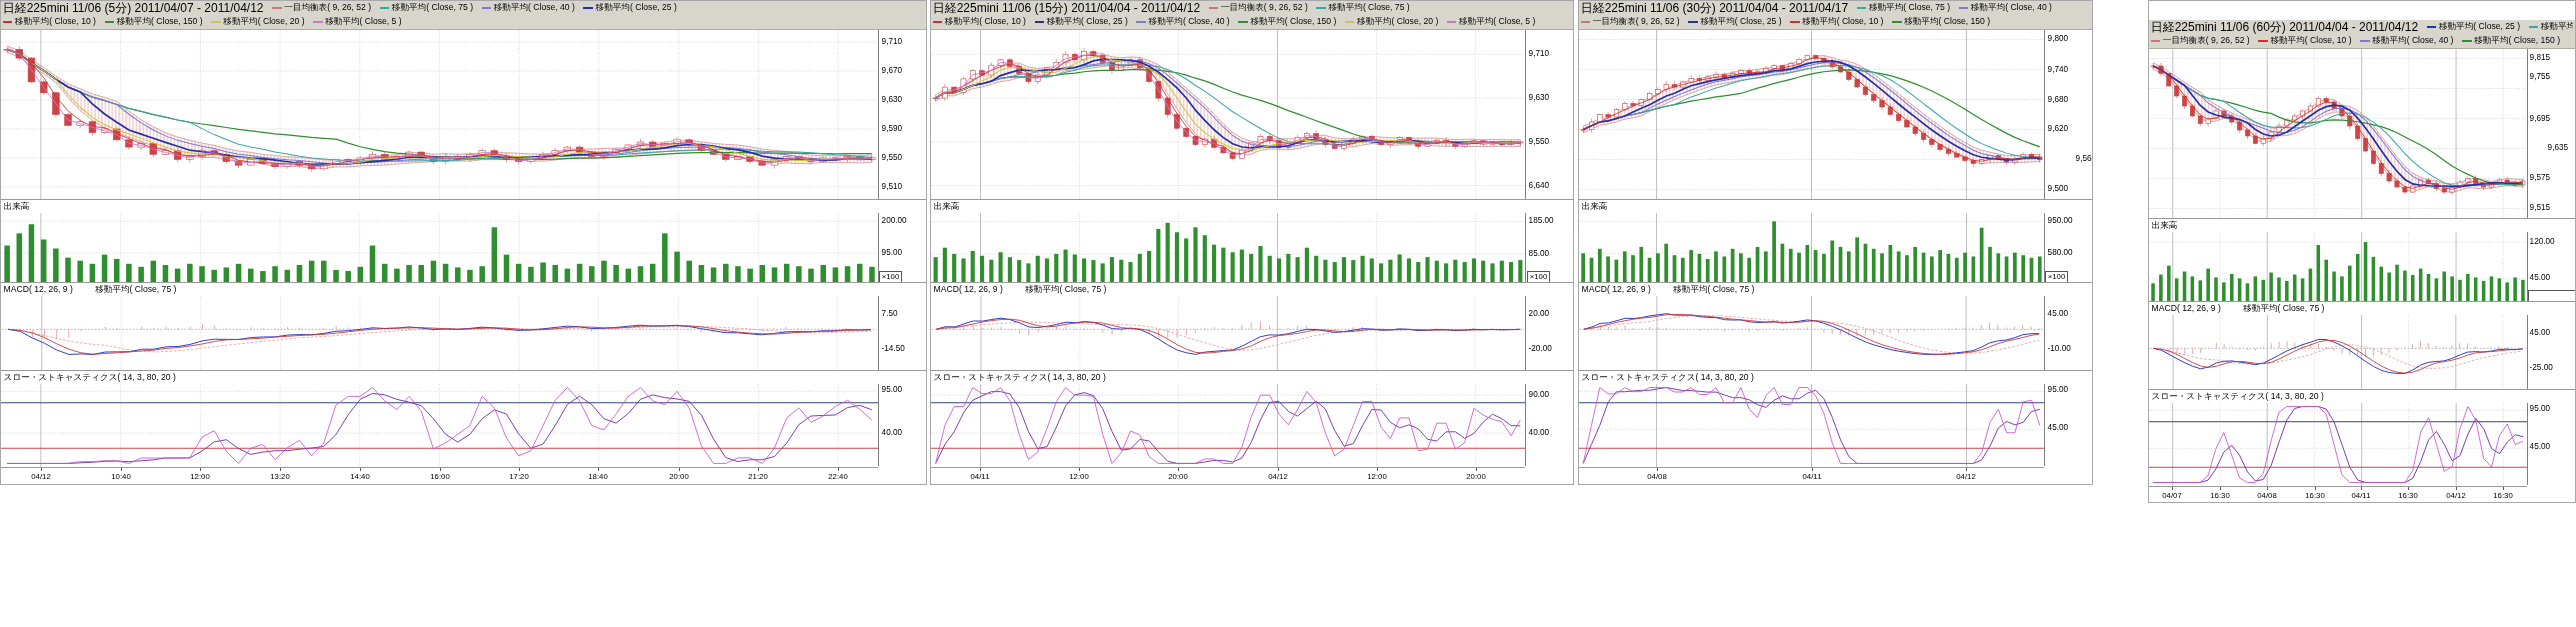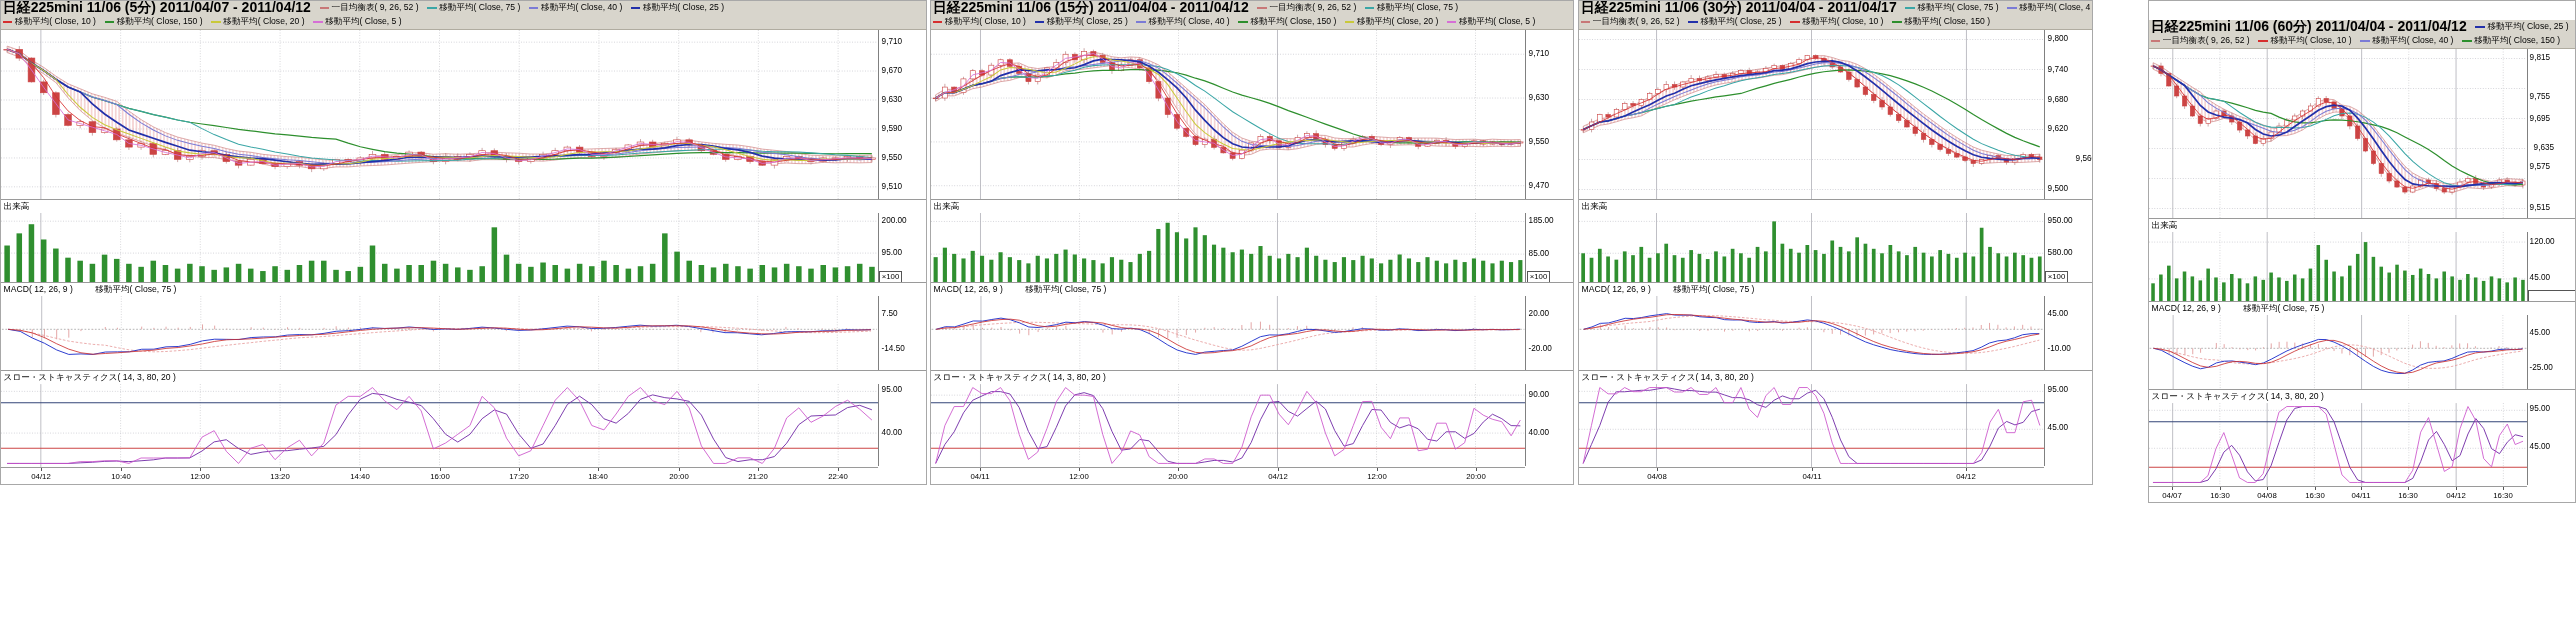--- a/index.html
+++ b/index.html
@@ -1,21 +1,21 @@
 <!DOCTYPE html>
 <html style="font-size:14px"><head>
 <meta charset="utf-8">
 <style>
   html,body{margin:0;padding:0;background:#ffffff;width:2576px;height:628px;position:relative;overflow:hidden;
     font-family:"Liberation Sans","DejaVu Sans",sans-serif;color:#000;}
   .panel{position:absolute;background:#fff;border:0.9px solid #a8a8a8;box-sizing:border-box;overflow:hidden;}
   .hdr{position:absolute;left:0;right:0;background:#d8d5cc;border-bottom:0.9px solid #b0aca0;
     font-size:8.6px;white-space:nowrap;overflow:hidden;padding:0 1.7px;}
   .hline{height:14px;display:flex;gap:8.6px;align-items:center;overflow:hidden;}
-  .ptitle{font-size:14px;font-weight:bold;}
+  .ptitle{font-size:12px;}
   .leg{display:inline-flex;align-items:center;gap:2.6px;flex:none;}
   .sw{display:inline-block;width:9.5px;height:1.7px;flex:none;}
   .seclbl{position:absolute;left:0;font-size:8.6px;line-height:13px;background:#fff;border-top:0.9px solid #9a9a9a;
     padding-left:2.6px;white-space:nowrap;overflow:hidden;box-sizing:border-box;}
   .seclbl span{margin-right:22.4px;}
   .axcol{position:absolute;border-left:0.9px solid #808080;box-sizing:border-box;}
   .axlbl{position:absolute;font-size:8.2px;line-height:8.6px;padding-left:2.6px;white-space:nowrap;}
   .unit{position:absolute;font-size:7.8px;line-height:9.5px;border:0.9px solid #555;background:#fff;padding:0 1.7px;}
   .trow{position:absolute;left:0;}
   .tlbl{position:absolute;transform:translateX(-50%);white-space:nowrap;top:4.3px;font-size:7.8px;}
@@ -679,21 +679,21 @@
         <path d="M5.4 78.9L16.1 72.6L26.9 72.6L37.7 68.6L48.4 64.3L59.2 62.3L70.0 59.3L80.7 56.2L91.5 54.6L102.3 54.2L113.0 54.7L123.8 54.5L134.6 53.7L145.3 52.5L156.1 48.9L166.9 46.6L177.6 43.2L188.4 41.3L199.2 40.6L209.9 40.2L220.7 40.2L231.5 40.2L242.2 40.4L253.0 41.1L263.8 42.4L274.5 45.7L285.3 50.7L296.1 56.8L306.8 64.3L317.6 70.9L328.4 78.8L339.1 86.9L349.9 94.8L360.6 101.4L371.4 107.8L382.2 114.2L392.9 120.2L403.7 125.7L414.5 129.4L425.2 131.3L436.0 131.8L446.8 132.0L457.5 132.0L468.3 132.8L479.1 132.4L489.8 131.3L500.6 129.4L511.4 128.7L522.1 128.8L532.9 129.3L543.7 129.0L554.4 128.5L565.2 128.8L576.0 129.3L586.7 129.8L597.5 130.1L608.3 130.3L619.0 129.8L629.8 129.6L640.6 130.0L651.3 130.5L662.1 130.8L672.9 130.7L683.6 130.7" fill="none" stroke="#3aa6a6" stroke-width="1.2"></path>
         <path d="M5.4 78.9L16.1 72.6L26.9 72.6L37.7 68.6L48.4 64.3L59.2 62.3L70.0 59.3L80.7 56.2L91.5 54.6L102.3 51.4L113.0 50.7L123.8 48.5L134.6 47.0L145.3 46.0L156.1 43.3L166.9 42.6L177.6 41.5L188.4 40.1L199.2 38.7L209.9 37.3L220.7 36.0L231.5 35.0L242.2 35.7L253.0 39.2L263.8 44.2L274.5 52.3L285.3 61.7L296.1 71.2L306.8 80.7L317.6 90.2L328.4 101.5L339.1 112.5L349.9 122.3L360.6 129.1L371.4 132.7L382.2 133.8L392.9 134.3L403.7 134.7L414.5 135.2L425.2 133.9L436.0 131.5L446.8 129.0L457.5 128.3L468.3 129.0L479.1 129.8L489.8 129.6L500.6 128.2L511.4 127.9L522.1 128.8L532.9 129.9L543.7 129.7L554.4 129.3L565.2 129.1L576.0 129.1L586.7 129.2L597.5 130.0L608.3 130.7L619.0 130.5L629.8 130.4L640.6 131.2L651.3 131.2L662.1 131.0L672.9 131.0L683.6 131.2" fill="none" stroke="#7b7bd6" stroke-width="1.2"></path>
         <path d="M5.4 78.9L16.1 72.6L26.9 72.6L37.7 68.6L48.4 64.3L59.2 62.3L70.0 59.3L80.7 52.9L91.5 49.5L102.3 46.3L113.0 46.7L123.8 47.5L134.6 46.3L145.3 45.8L156.1 44.9L166.9 43.8L177.6 40.2L188.4 35.8L199.2 33.8L209.9 34.2L220.7 34.7L231.5 35.6L242.2 36.9L253.0 41.9L263.8 49.0L274.5 57.6L285.3 67.2L296.1 78.9L306.8 93.0L317.6 104.8L328.4 115.7L339.1 124.8L349.9 132.0L360.6 135.7L371.4 136.7L382.2 135.4L392.9 135.7L403.7 135.7L414.5 134.0L425.2 130.6L436.0 127.9L446.8 127.2L457.5 128.6L468.3 129.8L479.1 129.1L489.8 128.5L500.6 128.3L511.4 129.5L522.1 130.4L532.9 129.9L543.7 128.1L554.4 127.9L565.2 129.1L576.0 130.2L586.7 130.1L597.5 129.8L608.3 130.6L619.0 131.5L629.8 131.3L640.6 130.9L651.3 130.8L662.1 131.5L672.9 131.5L683.6 130.8" fill="none" stroke="#2230aa" stroke-width="2"></path>
         <path d="M5.4 78.9L16.1 72.6L26.9 72.6L37.7 68.6L48.4 64.3L59.2 59.0L70.0 53.9L80.7 46.3L91.5 43.4L102.3 44.0L113.0 45.5L123.8 47.8L134.6 49.7L145.3 48.8L156.1 44.4L166.9 39.3L177.6 33.9L188.4 30.9L199.2 30.9L209.9 34.7L220.7 36.0L231.5 37.9L242.2 40.8L253.0 45.3L263.8 51.6L274.5 63.1L285.3 78.9L296.1 94.8L306.8 109.4L317.6 119.0L328.4 126.6L339.1 132.3L349.9 137.4L360.6 138.6L371.4 139.5L382.2 137.0L392.9 134.2L403.7 131.7L414.5 130.0L425.2 128.7L436.0 128.1L446.8 127.7L457.5 127.1L468.3 128.4L479.1 129.6L489.8 130.9L500.6 130.3L511.4 129.4L522.1 128.5L532.9 128.2L543.7 127.9L554.4 129.1L565.2 130.4L576.0 130.0L586.7 129.6L597.5 130.9L608.3 131.9L619.0 131.2L629.8 130.6L640.6 131.5L651.3 131.3L662.1 130.9L672.9 130.9L683.6 131.2" fill="none" stroke="#c9c93a" stroke-width="1.2"></path>
         <path d="M5.4 78.9L16.1 72.6L26.9 72.6L37.7 65.2L48.4 58.8L59.2 52.1L70.0 46.8L80.7 42.5L91.5 39.1L102.3 42.3L113.0 50.8L123.8 54.2L134.6 52.1L145.3 44.6L156.1 36.6L166.9 33.4L177.6 29.2L188.4 29.6L199.2 30.7L209.9 38.1L220.7 41.9L231.5 40.8L242.2 39.8L253.0 46.1L263.8 61.0L274.5 78.9L285.3 96.9L296.1 111.8L306.8 123.4L317.6 127.6L328.4 131.9L339.1 135.0L349.9 142.5L360.6 143.5L371.4 139.7L382.2 131.2L392.9 127.6L403.7 129.3L414.5 131.9L425.2 130.6L436.0 125.3L446.8 123.8L457.5 126.6L468.3 132.3L479.1 133.8L489.8 131.7L500.6 127.0L511.4 126.2L522.1 128.3L532.9 130.4L543.7 129.1L554.4 128.1L565.2 129.8L576.0 131.9L586.7 131.2L597.5 130.0L608.3 131.2L619.0 132.3L629.8 131.5L640.6 130.6L651.3 130.2L662.1 131.7L672.9 131.2L683.6 131.2" fill="none" stroke="#d62e2e" stroke-width="1"></path>
         <path d="M5.4 78.9L16.1 72.6L26.9 69.4L37.7 64.7L48.4 52.0L59.2 49.7L70.0 46.6L80.7 37.7L91.5 38.3L102.3 46.2L113.0 55.1L123.8 56.1L134.6 48.1L145.3 40.8L156.1 32.9L166.9 31.3L177.6 29.7L188.4 27.2L199.2 33.5L209.9 42.4L220.7 44.0L231.5 37.7L242.2 39.3L253.0 52.0L263.8 69.4L274.5 88.5L285.3 105.9L296.1 118.6L306.8 128.2L317.6 129.8L328.4 131.3L339.1 139.3L349.9 145.6L360.6 144.0L371.4 135.2L382.2 127.2L392.9 125.9L403.7 132.3L414.5 133.6L425.2 127.9L436.0 122.5L446.8 123.4L457.5 129.8L468.3 135.2L479.1 134.2L489.8 128.8L500.6 125.0L511.4 125.9L522.1 130.7L532.9 131.3L543.7 127.2L554.4 127.2L565.2 132.3L576.0 132.9L586.7 129.4L597.5 129.4L608.3 132.9L619.0 132.9L629.8 129.8L640.6 130.4L651.3 131.0L662.1 131.3L672.9 132.0L683.6 130.4" fill="none" stroke="#d66fd6" stroke-width="1"></path>
       </svg>
       <div class="axlbl" style="left: 595px; top: 49px;">9,710</div>
       <div class="axlbl" style="left: 595px; top: 93px;">9,630</div>
       <div class="axlbl" style="left: 595px; top: 137px;">9,550</div>
-      <div class="axlbl" style="left: 595px; top: 181px;">9,470</div>
+      <div class="axlbl" style="left: 595px; top: 181px;">6,640</div>
       <div class="seclbl" style="top: 198px; width: 644px; height: 14px;"><span>出来高</span></div>
       <svg width="594" height="69" style="left: 0px; top: 212px;" viewBox="0 0 689 80">
         <line x1="0" x2="689" y1="9.8" y2="9.8" stroke="#c8c8cf" stroke-dasharray="1,2"></line>
         <line x1="0" x2="689" y1="47.7" y2="47.7" stroke="#c8c8cf" stroke-dasharray="1,2"></line>
         <line x1="57.4" x2="57.4" y1="0" y2="80" stroke="#b4b4bc"></line>
         <line x1="172.3" x2="172.3" y1="0" y2="80" stroke="#cccccf" stroke-dasharray="1,2"></line>
         <line x1="287.1" x2="287.1" y1="0" y2="80" stroke="#cccccf" stroke-dasharray="1,2"></line>
         <line x1="401.9" x2="401.9" y1="0" y2="80" stroke="#b4b4bc"></line>
         <line x1="516.8" x2="516.8" y1="0" y2="80" stroke="#cccccf" stroke-dasharray="1,2"></line>
         <line x1="631.6" x2="631.6" y1="0" y2="80" stroke="#cccccf" stroke-dasharray="1,2"></line>
@@ -1357,24 +1357,24 @@
         <rect x="421.8" y="154.3" width="5.0" height="3.5" fill="#cc4444" stroke="#cc4444" stroke-width="0.7"></rect>
         <line x1="433.4" x2="433.4" y1="150.7" y2="161.7" stroke="#aa7070" stroke-width="0.7"></line>
         <rect x="430.9" y="153.1" width="5.0" height="4.6" fill="#ffffff" stroke="#cc4444" stroke-width="0.7"></rect>
         <path d="M4.6 19.7L13.7 24.0L22.8 30.3L31.9 36.3L41.1 42.3L50.2 48.2L59.3 53.7L68.4 57.0L77.6 58.7L86.7 60.6L95.8 62.8L104.9 65.4L114.1 68.1L123.2 71.1L132.3 73.2L141.4 74.7L150.6 79.0L159.7 82.4L168.8 84.6L177.9 85.7L187.1 85.7L196.2 84.4L205.3 82.8L214.4 82.1L223.6 82.5L232.7 83.2L241.8 84.4L250.9 85.9L260.1 87.9L269.2 90.1L278.3 93.2L287.4 97.2L296.6 102.0L305.7 106.7L314.8 111.4L323.9 116.6L333.1 122.6L342.2 129.4L351.3 135.6L360.4 140.9L369.6 145.4L378.7 149.6L387.8 153.1L396.9 155.5L406.1 156.7L415.2 157.3L424.3 157.6L433.4 157.1" fill="none" stroke="#2d8f2d" stroke-width="1.4"></path>
         <path d="M4.6 19.7L13.7 24.0L22.8 30.3L31.9 36.3L41.1 42.3L50.2 48.2L59.3 53.7L68.4 57.0L77.6 58.7L86.7 60.6L95.8 67.1L104.9 73.6L114.1 79.4L123.2 84.9L132.3 88.7L141.4 90.6L150.6 90.9L159.7 91.0L168.8 91.6L177.9 91.0L187.1 89.2L196.2 85.5L205.3 81.6L214.4 77.5L223.6 74.9L232.7 74.2L241.8 75.7L250.9 79.3L260.1 84.8L269.2 92.0L278.3 100.7L287.4 111.0L296.6 121.4L305.7 130.4L314.8 137.9L323.9 144.5L333.1 150.3L342.2 155.1L351.3 157.8L360.4 158.8L369.6 158.5L378.7 158.1L387.8 157.5L396.9 157.2L406.1 157.2L415.2 157.1L424.3 156.7L433.4 155.4" fill="none" stroke="#3aa6a6" stroke-width="1.2"></path>
         <path d="M4.6 19.7L13.7 24.0L22.8 30.3L31.9 36.3L41.1 42.3L50.2 48.2L59.3 53.7L68.4 62.4L77.6 68.6L86.7 73.5L95.8 77.9L104.9 81.8L114.1 85.2L123.2 88.5L132.3 91.8L141.4 95.3L150.6 96.9L159.7 96.6L168.8 94.3L177.9 90.1L187.1 83.9L196.2 77.3L205.3 72.3L214.4 69.4L223.6 68.7L232.7 70.4L241.8 75.0L250.9 82.4L260.1 93.2L269.2 105.0L278.3 117.1L287.4 128.8L296.6 139.8L305.7 147.7L314.8 152.5L323.9 155.8L333.1 158.3L342.2 160.1L351.3 160.1L360.4 158.4L369.6 157.2L378.7 157.8L387.8 158.3L396.9 157.5L406.1 155.5L415.2 154.7L424.3 155.2L433.4 155.6" fill="none" stroke="#7b7bd6" stroke-width="1.2"></path>
         <path d="M4.6 19.7L13.7 24.0L22.8 30.3L31.9 36.3L41.1 42.3L50.2 53.9L59.3 65.5L68.4 73.0L77.6 76.5L86.7 78.9L95.8 80.2L104.9 81.8L114.1 85.8L123.2 93.4L132.3 98.6L141.4 100.9L150.6 100.0L159.7 96.3L168.8 89.9L177.9 83.5L187.1 77.5L196.2 71.1L205.3 66.9L214.4 65.2L223.6 66.3L232.7 71.0L241.8 80.2L250.9 91.6L260.1 104.4L269.2 117.7L278.3 130.5L287.4 141.8L296.6 151.3L305.7 156.5L314.8 158.0L323.9 158.6L333.1 158.9L342.2 158.9L351.3 159.2L360.4 159.6L369.6 158.5L378.7 157.3L387.8 156.1L396.9 155.3L406.1 154.9L415.2 155.7L424.3 156.0L433.4 154.6" fill="none" stroke="#2230aa" stroke-width="2"></path>
         <path d="M4.6 19.7L13.7 24.0L22.8 30.3L31.9 41.9L41.1 54.5L50.2 66.1L59.3 76.7L68.4 81.6L77.6 79.6L86.7 76.7L95.8 78.1L104.9 85.4L114.1 93.2L123.2 101.5L132.3 104.8L141.4 103.2L150.6 96.5L159.7 89.3L168.8 83.1L177.9 77.3L187.1 71.9L196.2 65.1L205.3 61.6L214.4 62.6L223.6 69.4L232.7 78.7L241.8 90.3L250.9 103.8L260.1 118.3L269.2 131.8L278.3 143.5L287.4 152.5L296.6 159.7L305.7 161.6L314.8 158.9L323.9 155.6L333.1 156.6L342.2 161.2L351.3 162.6L360.4 160.1L369.6 154.9L378.7 153.5L387.8 155.4L396.9 157.4L406.1 156.0L415.2 154.1L424.3 154.7L433.4 155.1" fill="none" stroke="#d62e2e" stroke-width="1"></path>
       </svg>
       <div class="axlbl" style="left: 378px; top: 53px;">9,815</div>
-      <div class="axlbl" style="left: 378px; top: 92px;">9,755</div>
+      <div class="axlbl" style="left: 378px; top: 72px;">9,755</div>
       <div class="axlbl" style="left: 378px; top: 114px;">9,695</div>
-      <div class="axlbl" style="left: 382px; top: 143px;">9,635</div>
-      <div class="axlbl" style="left: 378px; top: 162px;">9,575</div>
+      <div class="axlbl" style="left: 396px; top: 143px;">9,635</div>
+      <div class="axlbl" style="left: 378px; top: 173px;">9,575</div>
       <div class="axlbl" style="left: 378px; top: 203px;">9,515</div>
       <div class="seclbl" style="top: 217px; width: 428px; height: 14px;"><span>出来高</span></div>
       <svg width="378" height="69" style="left: 0px; top: 231px;" viewBox="0 0 438 80">
         <line x1="0" x2="438" y1="11.7" y2="11.7" stroke="#c8c8cf" stroke-dasharray="1,2"></line>
         <line x1="0" x2="438" y1="54.4" y2="54.4" stroke="#c8c8cf" stroke-dasharray="1,2"></line>
         <line x1="27.4" x2="27.4" y1="0" y2="80" stroke="#b4b4bc"></line>
         <line x1="82.1" x2="82.1" y1="0" y2="80" stroke="#cccccf" stroke-dasharray="1,2"></line>
         <line x1="136.9" x2="136.9" y1="0" y2="80" stroke="#b4b4bc"></line>
         <line x1="191.6" x2="191.6" y1="0" y2="80" stroke="#cccccf" stroke-dasharray="1,2"></line>
         <line x1="246.4" x2="246.4" y1="0" y2="80" stroke="#b4b4bc"></line>

